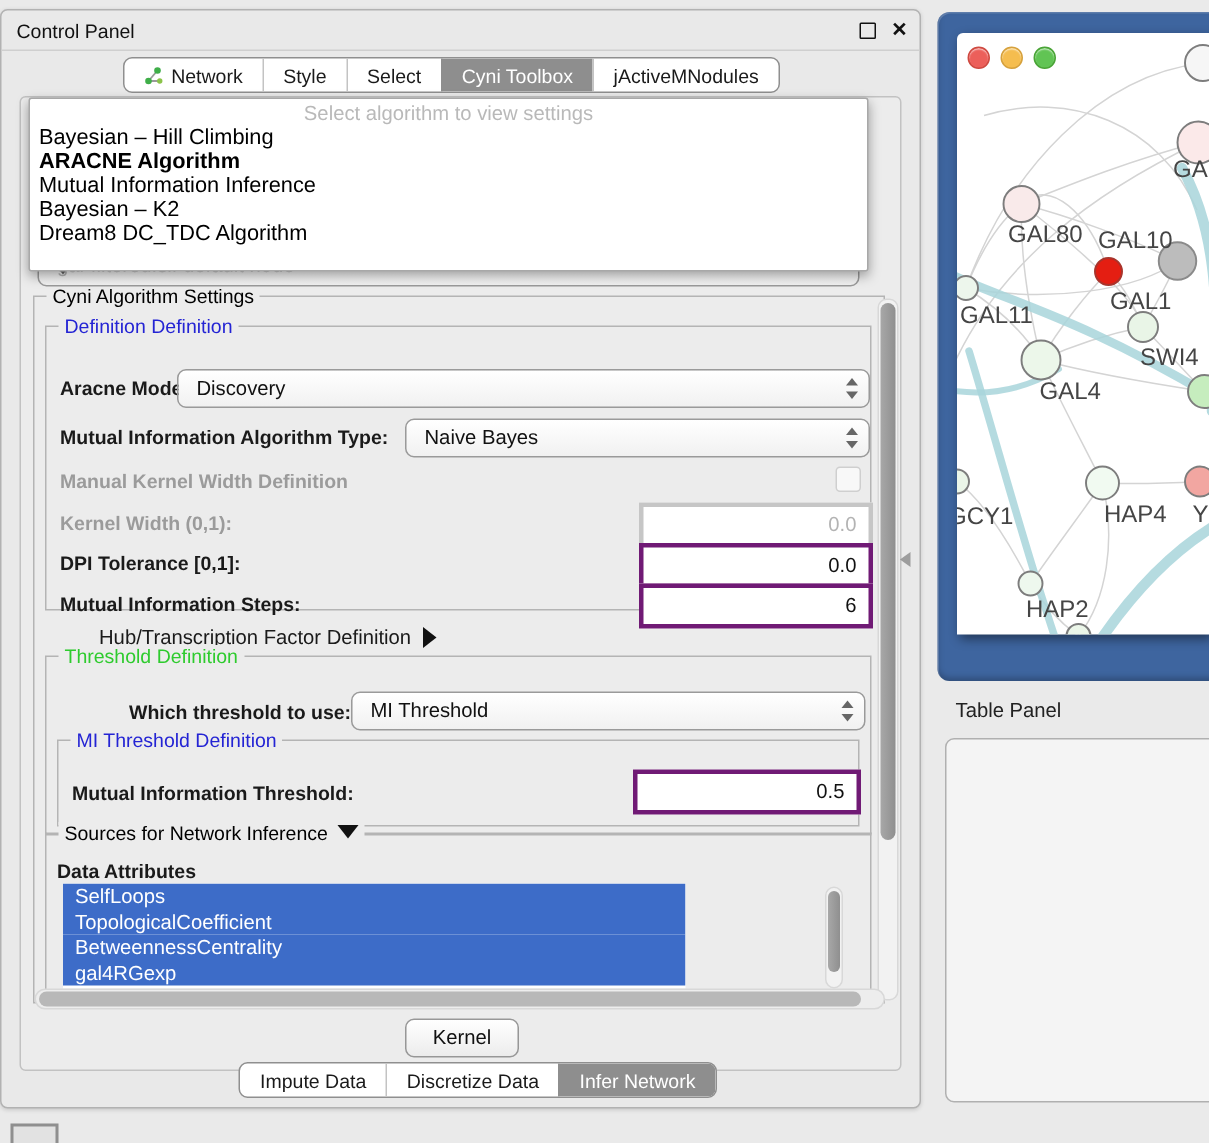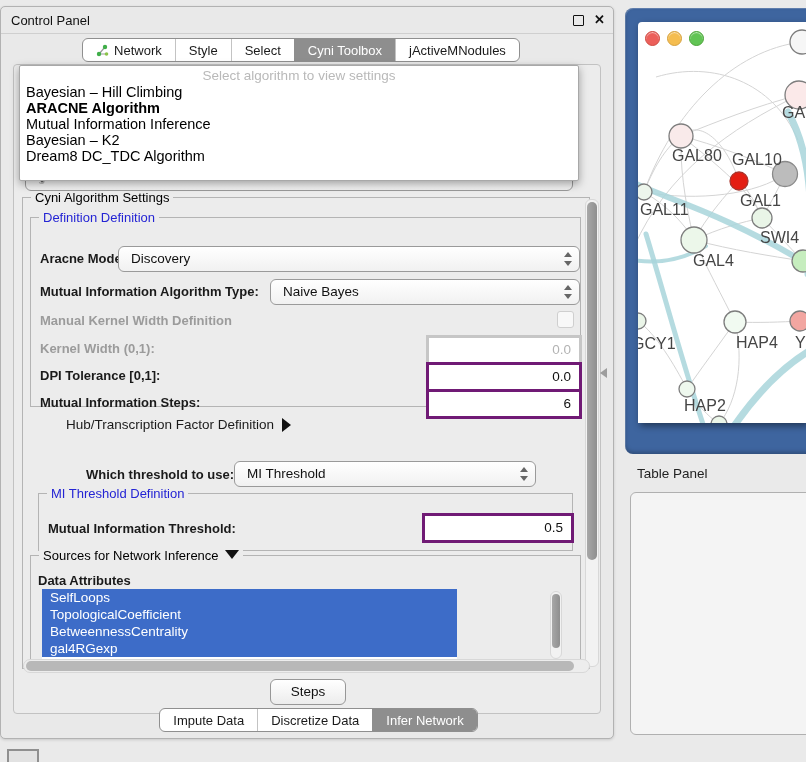--- a/index.html
+++ b/index.html
@@ -197,22 +197,25 @@
 
       <span class="lbl" style="left:26px;top:330px;">Mutual Information Steps:</span>
       <div class="tfield" style="left:412px;top:324px;width:150px;">
         <span>6</span>
       </div>
 
       <span class="lbl" style="left:26px;top:352px;font-weight:normal;font-size:13.5px;margin-left:26px;">
         <span>Hub/Transcription Factor Definition</span><span class="tri-r"></span>
       </span>
 
+      <div class="fs" style="left:16px;top:372px;width:549px;height:118px;">
+        <span class="legend green">Threshold Definition</span>
+      </div>
       <span class="lbl" style="left:72px;top:402px;">Which threshold to use:</span>
-      <div class="combo" style="left:220px;top:396px;width:300px;">
+      <div class="combo" style="left:220px;top:396px;width:300px;padding-left:41px;">
         <span class="cval">MI Threshold</span>
         <span class="stepper">
             <i class="up"></i>
             <i class="dn"></i>
           </span>
       </div>
 
       <div class="fs" style="left:24px;top:428px;width:533px;height:56px;">
         <span class="legend blue">MI Threshold Definition</span>
       </div>
@@ -234,21 +237,21 @@
           <div class="attr-item">gal4RGexp</div>
         </div>
       <div class="vscroll" style="left:536px;top:526px;width:10px;height:66px;">
         <div class="vthumb" style="top:2px;height:54px;"></div>
       </div>
 
       <div class="hscroll" style="left:9px;top:594px;width:565px;height:12px;">
         <div class="hthumb" style="left:2px;width:548px;"></div>
       </div>
 
-      <div class="apply-btn" style="left:256px;top:614px;">Steps</div>
+      <div class="apply-btn" style="left:256px;top:614px;">Kernel</div>
     </div>
 
     <div class="tabsrow" style="top:701px;right:0;padding-left:23px;">
       <div class="seg" id="bottomTabs">
           <div class="tab">
             <span>Impute Data</span>
           </div>
           <div class="tab">
             <span>Discretize Data</span>
           </div>

